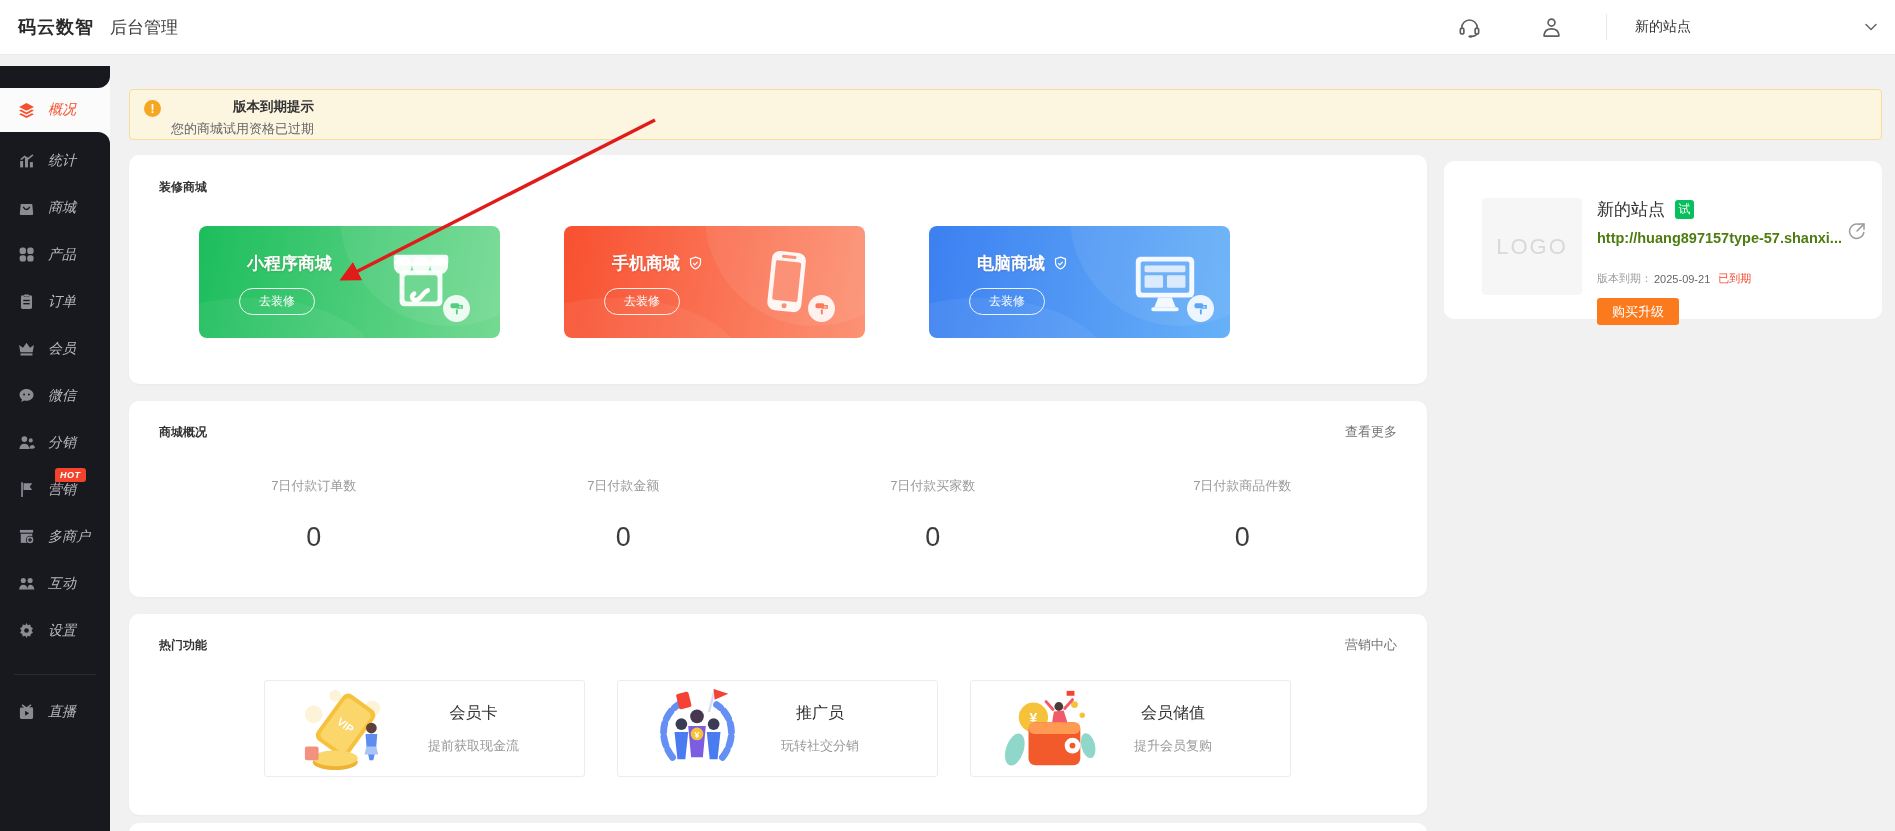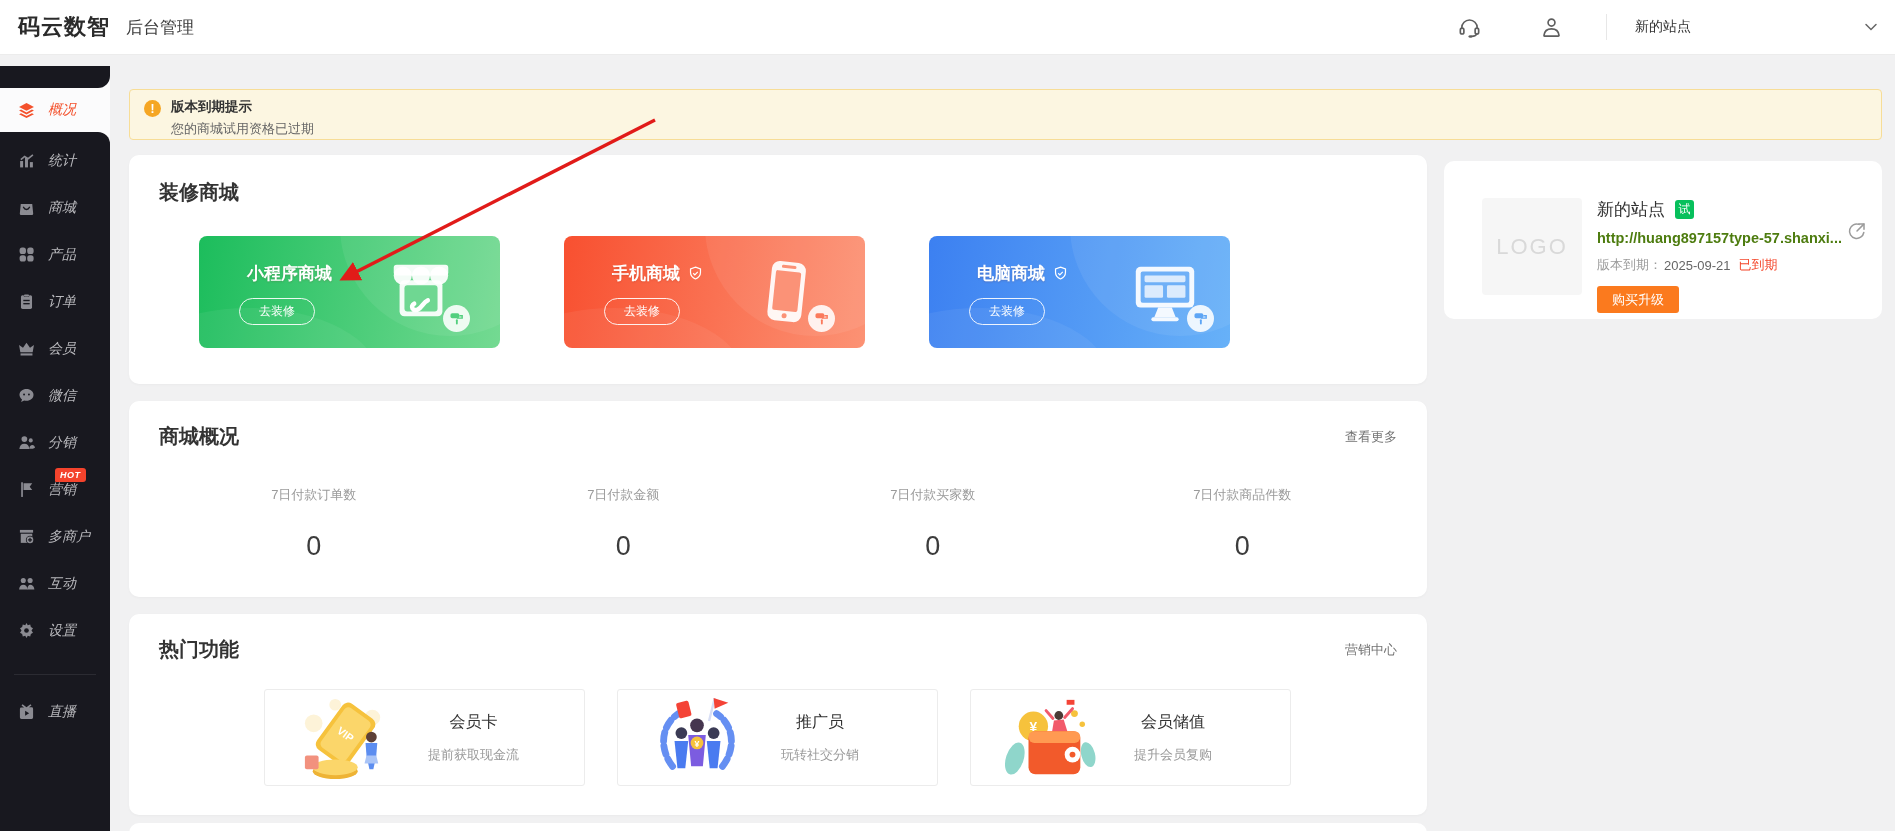--- a/index.html
+++ b/index.html
@@ -2,21 +2,21 @@
 <html><head>
 <meta charset="utf-8">
 <style>
   * { margin:0; padding:0; box-sizing:border-box; }
   html,body { width:1895px; height:831px; overflow:hidden;
     font-family:"Liberation Sans", sans-serif; background:#f1f1f2; color:#333; }
 
   
   .header { position:absolute; top:0; left:0; width:1895px; height:55px;
     background:#fff; border-bottom:1px solid #ececec; display:flex; align-items:center; z-index:20; }
-  .logo { font-size:22px; font-weight:bold; color:#2b2b2b; margin-left:18px; letter-spacing:1px; }
+  .logo { font-size:18px; font-weight:bold; color:#2b2b2b; margin-left:18px; letter-spacing:1px; }
   .hd-subtitle { font-size:17px; color:#3c3c3c; margin-left:16px; font-weight:500; }
   .hd-right { margin-left:auto; display:flex; align-items:center; height:100%; }
   .hd-icon { width:26px; height:26px; display:flex; align-items:center; justify-content:center; cursor:pointer; }
   .hd-icon + .hd-icon { margin-left:56px; }
   .hd-divider { width:1px; height:26px; background:#e7e7e7; margin:0 0 0 42px; }
   .site-switcher { width:288px; display:flex; align-items:center; cursor:pointer; padding-left:28px; padding-right:16px; }
   .site-switcher .name { font-size:14px; color:#333; }
   .site-switcher svg { margin-left:auto; }
 
   
@@ -33,28 +33,28 @@
   .sb-divider { height:1px; background:#2b2b32; margin:20px 14px 13px 14px; }
   .hot-tag { position:absolute; left:55px; top:2px; background:#f4432c; color:#fff;
     font-size:9px; font-weight:bold; padding:2px 5px; border-radius:3px 3px 3px 1px; letter-spacing:.5px; }
 
   
   .main { position:absolute; left:110px; top:55px; width:1785px; height:776px; padding:34px 13px 0 19px; }
   .banner { height:51px; background:#fcf6e1; border:1px solid #f7dd97; border-radius:4px;
     display:flex; padding:8px 14px; }
   .warn-ic { width:17px; height:17px; border-radius:50%; background:#f5a623; color:#fff;
     font-size:12px; font-weight:bold; display:flex; align-items:center; justify-content:center; margin:2px 10px 0 0; flex:none; }
-  .banner-title { font-size:13.5px; font-weight:bold; color:#333; }
+  .banner-title { font-size:13.5px; font-weight:bold; color:#333;text-align:right; }
   .banner-desc { font-size:13px; color:#666; margin-top:4px; }
 
   .content { display:flex; margin-top:15px; gap:17px; align-items:flex-start; }
   .left-col { width:1298px; }
   .panel { background:#fff; border-radius:10px; box-shadow:0 1px 3px rgba(0,0,0,0.03); }
   .panel-hd { display:flex; align-items:center; }
-  .panel-title { font-size:20px; font-weight:bold; color:#333; }
+  .panel-title { font-size:12px; font-weight:bold; color:#333; }
   .panel-more { margin-left:auto; font-size:13px; color:#737373; cursor:pointer; }
 
   
   .panel-decorate { height:229px; padding:24px 30px; }
   .dec-cards { display:flex; margin-top:30px; margin-left:40px; gap:64px; }
   .dec-card { width:301px; height:112px; border-radius:8px; position:relative; color:#fff;
     overflow:hidden; cursor:pointer; padding:26px 0 0 40px; }
   .dec-card .deco1 { position:absolute; width:220px; height:220px; border-radius:50%;
     background:rgba(255,255,255,0.07); right:-60px; top:-120px; }
   .dec-card .deco2 { position:absolute; width:260px; height:140px; border-radius:50%;
@@ -97,21 +97,21 @@
   .logo-box { width:100px; height:97px; background:#f6f6f6; border-radius:4px; flex:none;
     display:flex; align-items:center; justify-content:center; }
   .logo-box span { color:#d9d9d9; font-size:22px; letter-spacing:2px; }
   .site-info { padding-top:0; }
   .site-name-row { display:flex; align-items:center; }
   .site-name { font-size:17px; color:#333; }
   .trial-badge { width:19px; height:19px; background:#07c05c; border-radius:3px; color:#fff; font-size:12px;
     display:flex; align-items:center; justify-content:center; margin-left:10px; }
   .site-url { margin-top:9px; font-size:14.5px; font-weight:600; color:#4d7c0f; width:268px;
     white-space:nowrap; overflow:hidden; text-overflow:ellipsis; cursor:pointer; }
-  .expire-row { margin-top:10px; font-size:13px; display:flex; align-items:center; }
+  .expire-row { margin-top:25px; font-size:11px; display:flex; align-items:center; }
   .expire-label { color:#9c9c9c; }
   .expire-date { color:#666; margin-left:2px; }
   .expired { color:#f4482c; margin-left:8px; }
   .upgrade-btn { margin-top:12px; width:82px; height:27px; background:#fb7a1e; border:none; border-radius:3px;
     color:#fff; font-size:13px; cursor:pointer; font-family:inherit; }
   .ext-icon { position:absolute; right:15px; top:60px; cursor:pointer; }
 
   
   .arrow-layer { position:absolute; left:320px; top:108px; width:360px; height:190px;
     z-index:50; pointer-events:none; }

